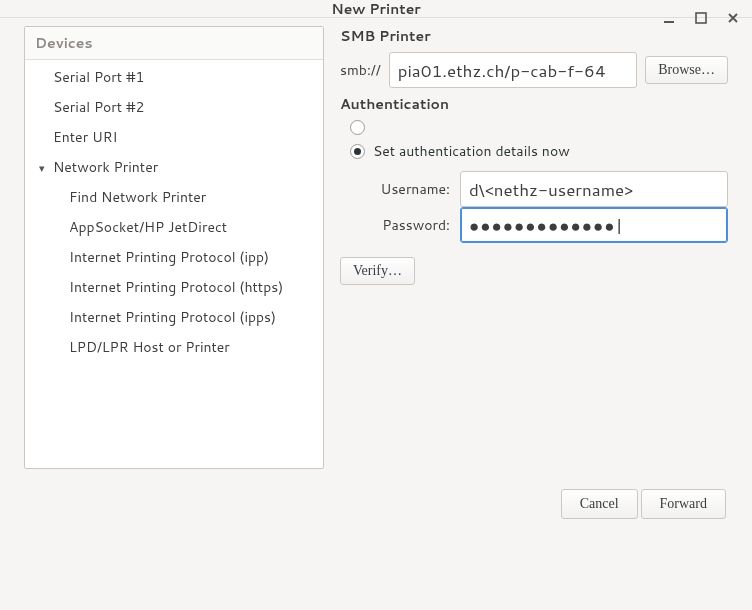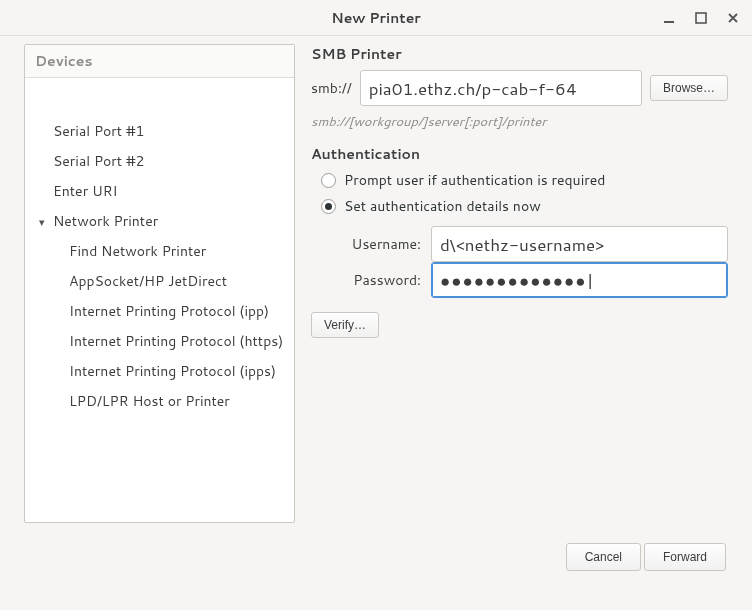--- a/index.html
+++ b/index.html
@@ -7,21 +7,21 @@
     margin: 0;
     font-family: "Cantarell", "Segoe UI", sans-serif;
     font-size: 14px;
     color: #2e3436;
     background: #f6f5f4;
     width: 752px;
     height: 610px;
     overflow: hidden;
   }
   .titlebar {
-    height: 36px;
+    height: 18px;
     background: #f6f5f4;
     border-bottom: 1px solid #e0dedc;
     display: flex;
     align-items: center;
     justify-content: center;
     position: relative;
   }
   .titlebar-title {
     font-weight: 600;
     font-size: 14px;
@@ -54,27 +54,26 @@
     font-weight: 600;
     color: #3d3d3d;
     margin: 10px 0 12px 0;
   }
   .columns {
     display: flex;
     gap: 16px;
     align-items: flex-start;
   }
   .devices-panel {
-    width: 271px;
+    width: 300px;
     border: 1px solid #cdc7c2;
     background: #fff;
     border-radius: 2px;
     display: flex;
     flex-direction: column;
-    gap: 36px;
   }
   .devices-header {
     padding: 6px 10px;
     color: #8e8a86;
     font-weight: 600;
     font-size: 14px;
     border-bottom: 1px solid #e0dedc;
     background: #fafaf9;
   }
   .devices-list {
@@ -127,24 +126,24 @@
     font-size: 17px;
     color: #3d3d3d;
     font-family: inherit;
   }
   .smb-url-input { flex: 1; }
   .btn {
     border: 1px solid #cdc7c2;
     background: linear-gradient(#fefefe, #f2f1f0);
     border-radius: 3px;
     padding: 5px 12px;
-    font-size: 12px;
+    font-size: 14px;
     color: #3d3d3d;
     cursor: default;
-    font-family: Liberation Sans, sans-serif;
+    font-family: Liberation Serif, serif;
   }
   .hint {
     color: #8e8a86;
     font-style: italic;
     font-size: 13px;
     margin-bottom: 14px;
   }
   .radio-row {
     display: flex;
     align-items: center;
@@ -237,27 +236,25 @@
         </div>
     </div>
 
     <div class="right-panel">
       <div class="subheading">SMB Printer</div>
       <div class="smb-row">
         <span class="smb-prefix">smb://</span>
         <input class="text-input smb-url-input" type="text" value="pia01.ethz.ch/p-cab-f-64" style="">
         <button class="btn">Browse…</button>
       </div>
-      <div class="hint">smb://[workgroup/]server[:port]/printer</div>
 
       <div class="subheading">Authentication</div>
 
       <div class="radio-row">
         <span class="radio"></span>
-        <span>Prompt user if authentication is required</span>
       </div>
       <div class="radio-row">
         <span class="radio checked"></span>
         <span>Set authentication details now</span>
       </div>
 
       <div class="form-grid">
         <div class="form-label">Username:</div>
         <input class="text-input full-input" type="text" value="d\&lt;nethz-username&gt;" style="">
         <div class="form-label">Password:</div>

